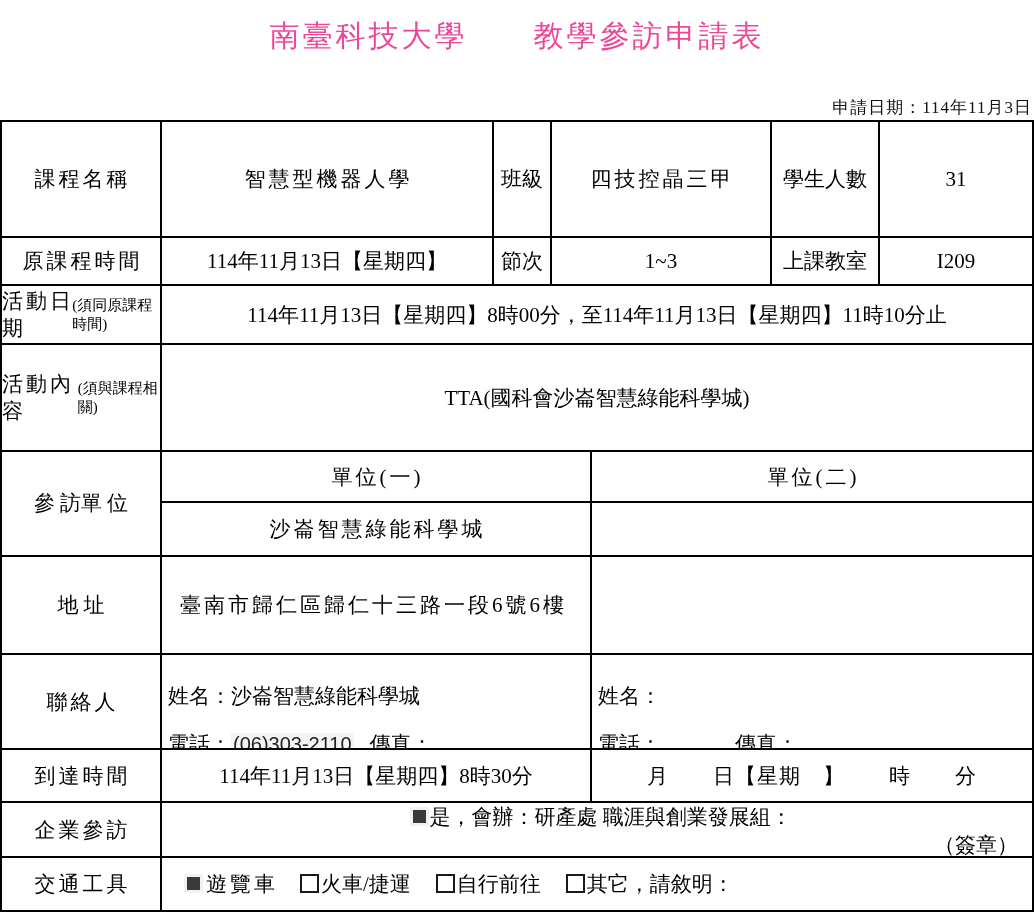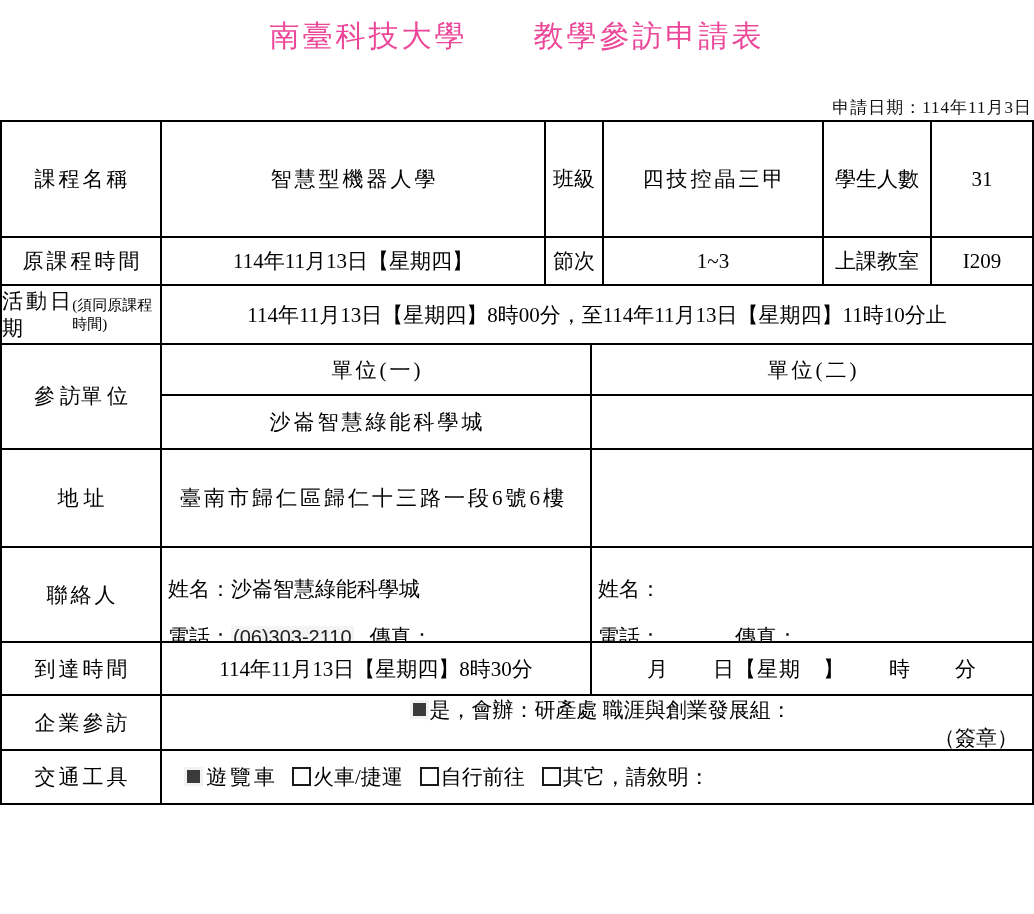--- a/index.html
+++ b/index.html
@@ -30,21 +30,21 @@
   }
   .cell.endc{border-right:none;}
   .cell.left{justify-content:flex-start;}
   .ls{letter-spacing:3px;margin-right:-3px;}
   .ls5{letter-spacing:5px;margin-right:-5px;}
   
   .r1{height:116px}.r2{height:48px}.r3{height:59px}.r4{height:107px}
   .r5{height:105px}.r6{height:98px}.r7{height:95px}.r8{height:53px}
   .r9{height:55px}.r10{height:52px}
   
-  .c1{width:160px}.c2{width:384px}.c3{width:58px}.c4{width:220px}.c5{width:108px}
+  .c1{width:160px}.c2{width:332px}.c3{width:58px}.c4{width:220px}.c5{width:108px}
   .cflex{flex:1}
   .halfL{width:430px}
   .labelcol{flex-direction:row;line-height:1.25;}
   .note{font-size:15px;letter-spacing:0;}
   .visit-right{flex:1;display:flex;flex-direction:column;}
   .sub-row{display:flex;box-sizing:border-box;}
   .sub-row.top{height:51px;border-bottom:2px solid #000;}
   .sub-row.bot{height:52px;}
   .contact-cell{
     flex-direction:column;align-items:stretch;justify-content:space-between;
@@ -62,21 +62,21 @@
     margin:0 3px 2px 0;vertical-align:middle;box-shadow:0 0 0 3px #f2f2f2;
   }
   .cb-empty{
     display:inline-block;width:18px;height:18px;background:#fff;
     border:2px solid #1a1a1a;box-sizing:border-box;width:19px;height:19px;
     margin:0 2px 2px 0;vertical-align:middle;
   }
   .corp-content{padding:0 14px 0 25px;flex-direction:column;}
   .corp-seal{margin-left:auto;}
   .corp-no{margin-left:36px;white-space:nowrap;}
-  .trans-content{padding-left:25px;gap:17px;}
+  .trans-content{padding-left:25px;gap:25px;}
   .opt{white-space:nowrap;display:flex;align-items:center;}
   .opt .gap-after-box{margin-right:6px;}
   .arr2{letter-spacing:1px;}
 </style>
 </head>
 <body>
 
 <div class="page">
 
   <div class="title">南臺科技大學　　教學參訪申請表</div>
@@ -129,20 +129,29 @@
     <div class="row r3">
       <div class="cell c1 labelcol">
         <span class="ls">活動日期</span>
         <span class="note">(須同原課程時間)</span>
       </div>
       <div class="cell cflex endc">
           <span>114年11月13日【星期四】8時00分，至114年11月13日【星期四】11時10分止</span>
         </div>
     </div>
 
+    <div class="row r4">
+      <div class="cell c1 labelcol">
+        <span class="ls">活動內容</span>
+        <span class="note">(須與課程相關)</span>
+      </div>
+      <div class="cell cflex endc">
+          <span>TTA(國科會沙崙智慧綠能科學城)</span>
+        </div>
+    </div>
 
     <div class="row r5">
       <div class="cell c1 labelcol">
         <span class="ls5">參訪</span>
         <span class="ls5">單位</span>
       </div>
       <div class="visit-right">
         <div class="sub-row top">
           <div class="cell halfL">
               <span class="ls">單位(一)</span>

